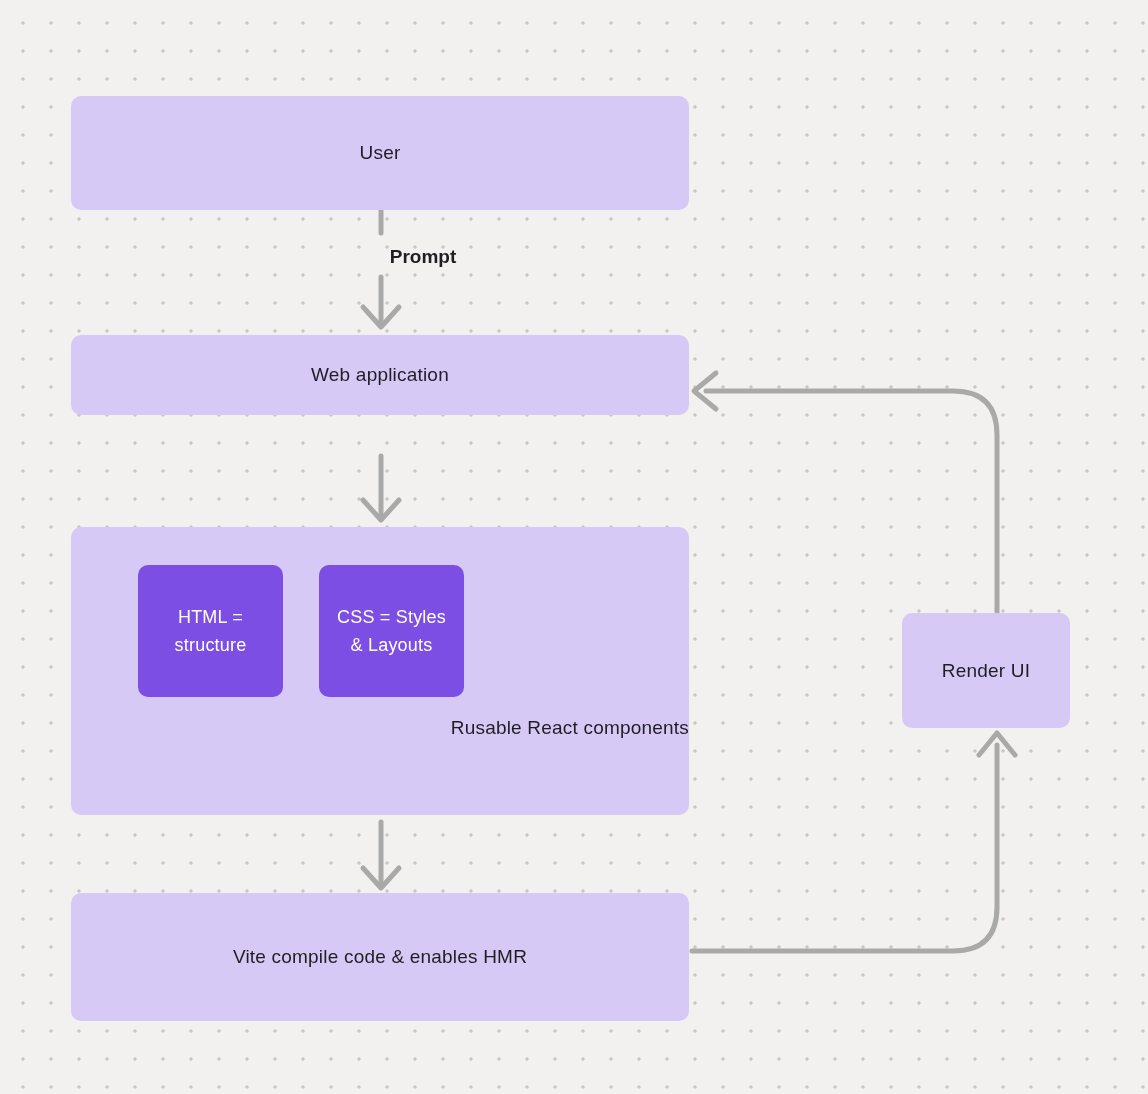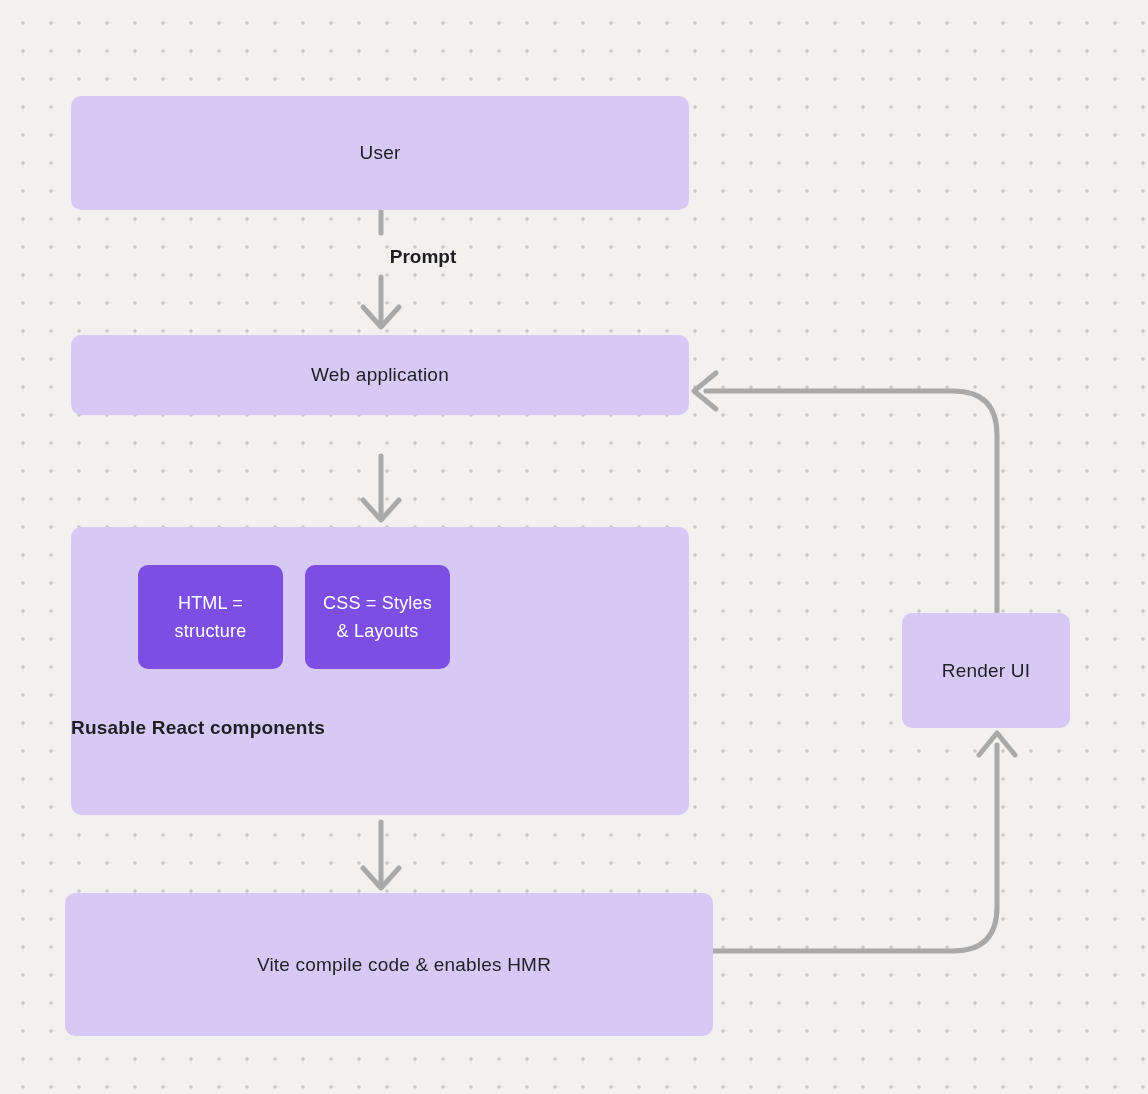--- a/index.html
+++ b/index.html
@@ -35,51 +35,51 @@
     justify-content:center;
     color:var(--text-dark);
     font-size:19px;
     font-weight:500;
     letter-spacing:.2px;
     text-align:center;
   }
   .node-user{left:71px;top:64px;width:618px;height:114px;margin-top:32px;}
   .node-webapp{left:71px;top:335px;width:618px;height:80px;}
   .node-group{left:71px;top:527px;width:618px;height:288px;display:block;}
-  .node-vite{left:65px;top:893px;width:618px;height:143px;padding-left:30px;}
+  .node-vite{left:71px;top:893px;width:618px;height:128px;}
   .node-render{left:902px;top:613px;width:168px;height:115px;}
   .chip{
     position:absolute;
     top:38px;
     width:145px;
-    height:104px;
+    height:132px;
     background:var(--accent-fill);
     border-radius:10px;
     display:flex;
     flex-direction:column;
     align-items:center;
     justify-content:center;
     color:var(--text-light);
     font-size:18px;
     font-weight:500;
     line-height:28px;
     text-align:center;
   }
   .chip-html{left:67px;}
-  .chip-css{left:234px;}
+  .chip-css{left:248px;}
   .chip-js{left:407px;}
   .group-caption{
     position:absolute;
     left:0;
     top:190px;
     width:100%;
-    text-align:left;
+    text-align:right;
     color:var(--text-dark);
     font-size:19px;
-    font-weight:700;
+    font-weight:400;
   }
   .edge-label{
     position:absolute;
     left:381px;
     top:246px;
     transform:translateX(-50%);
     color:var(--text-dark);
     font-size:19px;
     font-weight:700;
     white-space:nowrap;

